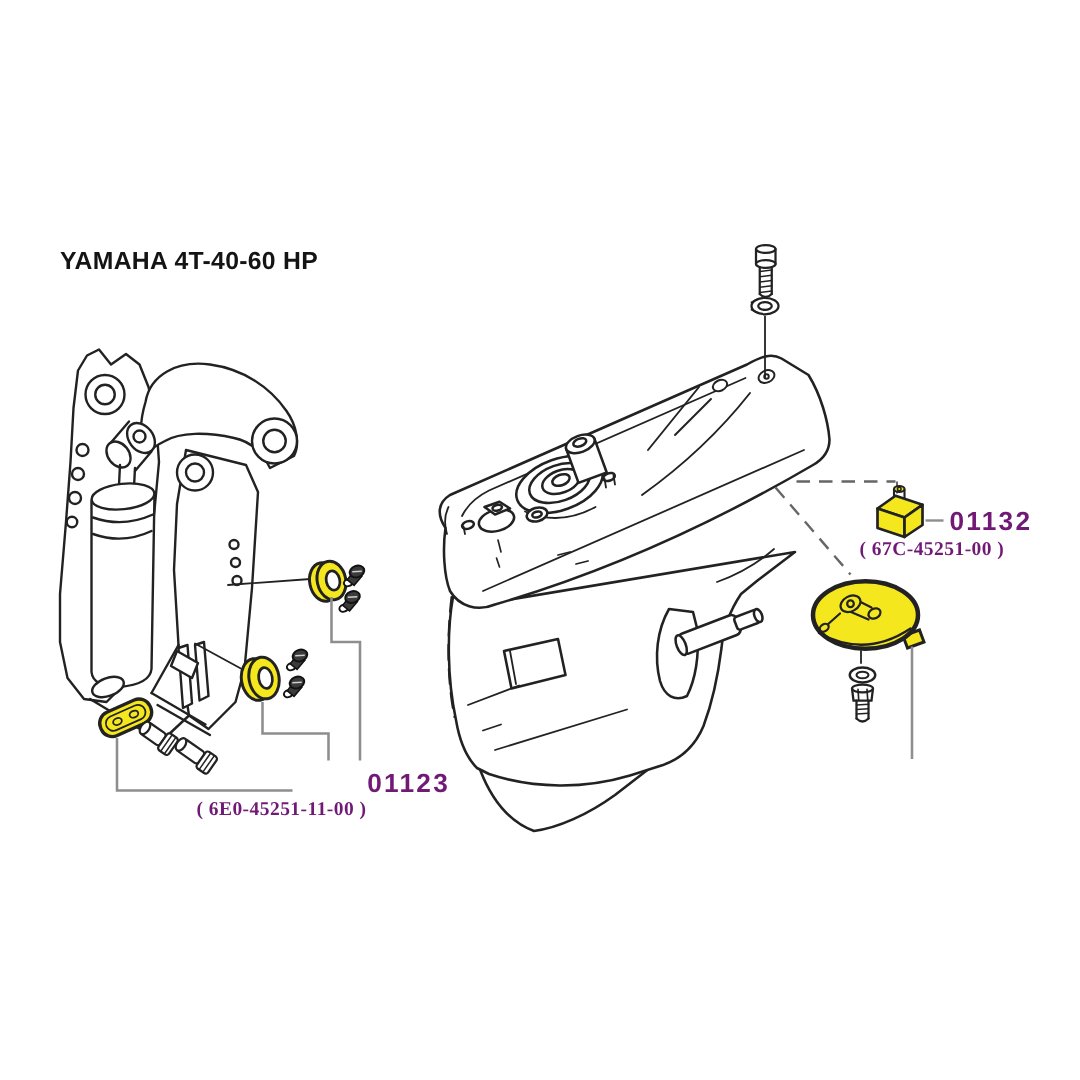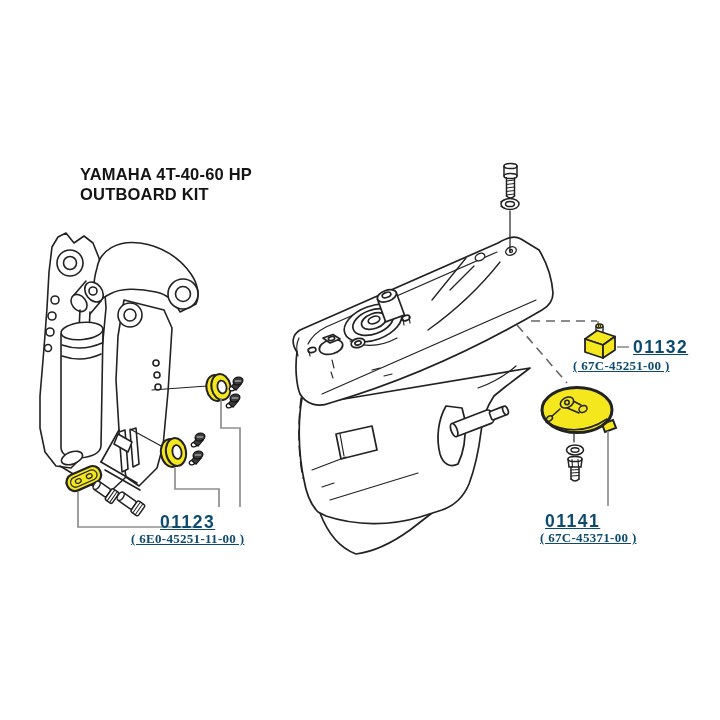--- a/index.html
+++ b/index.html
@@ -1,22 +1,22 @@
 <!DOCTYPE html>
 <html><head>
 <meta charset="utf-8">
 <style>
   html,body{margin:0;padding:0;background:#fff;}
   .page{position:relative;width:720px;height:720px;background:#fff;overflow:hidden;
         font-family:"Liberation Sans",sans-serif;}
   .title{position:absolute;left:40px;top:164px;font-weight:bold;font-size:16.5px;
-         line-height:20px;letter-spacing:.2px;color:#141414;margin-left:40px;}
-  .label{position:absolute;color:#0c4a6e;white-space:nowrap;text-decoration:underline;}
+         line-height:20px;letter-spacing:.2px;color:#141414;}
+  .label{position:absolute;color:#701a75;white-space:nowrap;}
   .num{font-family:"Liberation Sans",sans-serif;font-weight:bold;font-size:17.5px;
-       letter-spacing:1.5px;text-align:left;}
+       letter-spacing:1.5px;text-align:right;}
   .code{font-family:"Liberation Serif",serif;font-weight:600;font-size:13px;
         letter-spacing:.3px;}
   svg{position:absolute;left:0;top:0;}
 </style>
 </head>
 <body>
 
 <div class="page">
 
 <svg width="720" height="720" viewBox="0 0 720 720">
@@ -260,25 +260,22 @@
     <path d="M571,470 L579,469.5 M571,473 L579,472.5 M571,476 L579,475.5" stroke-width="1.1"></path>
     <path d="M571,479 Q575,483 579,479" stroke-width="1.5"></path>
   </g>
 
   <path d="M608,431 L608,506" stroke="#8e8e8e" stroke-width="1.7" fill="none"></path>
 
 </svg>
 
 <div class="title">
   <div>YAMAHA 4T-40-60 HP</div>
-  <div>OUTBOARD KIT</div>
 </div>
 
 <div class="label num" style="left:160px;top:512px;width:140px">01123</div>
 <div class="label code" style="left:131px;top:531px;width:170px">( 6E0-45251-11-00 )</div>
 
 <div class="label num" style="left:633px;top:337px;text-align:left">01132</div>
 <div class="label code" style="left:573px;top:358px;width:128px">( 67C-45251-00 )</div>
 
-<div class="label num" style="left:545px;top:511px;width:130px">01141</div>
-<div class="label code" style="left:540px;top:530px;width:140px">( 67C-45371-00 )</div>
 
 </div>
 
 </body></html>

